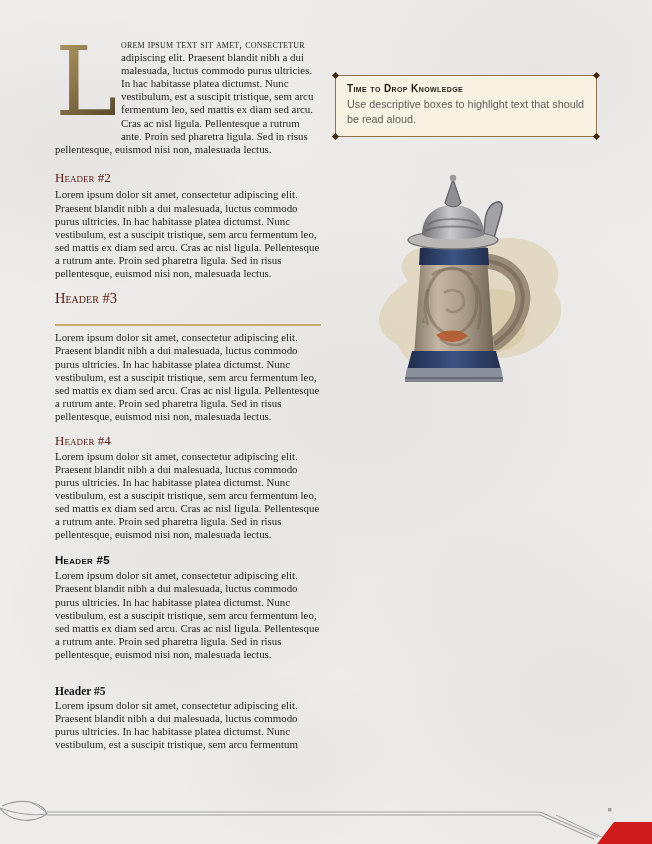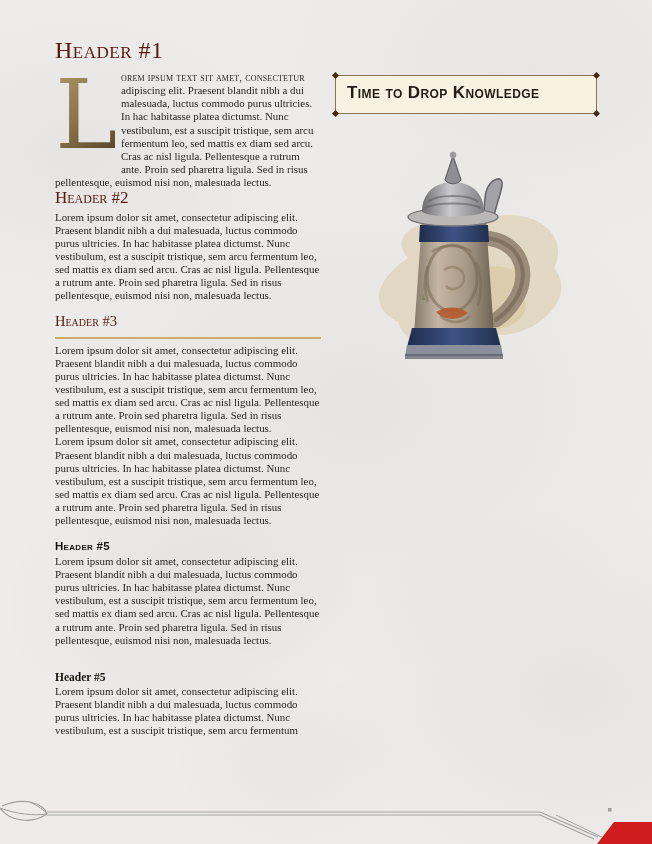--- a/index.html
+++ b/index.html
@@ -19,22 +19,22 @@
     color:var(--c-body-text,#231f20);
   }
 
   .col{position:absolute;width:266px;}
   .col-left{left:55px;top:38px;}
   .col-right{left:332px;top:64px;}
 
   .hd{font-family:"Liberation Serif","DejaVu Serif",serif;font-variant:small-caps;
       font-weight:normal;color:var(--c-heading,#58180d);margin:0;line-height:1.05;}
   .h1{font-size:24px;letter-spacing:.5px;margin-bottom:8px;}
-  .h2{font-size:17px;margin-bottom:4px;}
-  .h3{font-size:14.5px;margin-top:11px;margin-bottom:5px;padding-bottom:8px;
+  .h2{font-size:13px;margin-top:15px;margin-bottom:4px;}
+  .h3{font-size:14.5px;margin-top:11px;margin-bottom:5px;padding-bottom:18px;
       border-bottom:2px solid var(--c-gold-rule,#c9ad6a);}
   .h4{font-size:13px;margin-top:11px;margin-bottom:2px;}
   .h5{font-family:"Liberation Sans","DejaVu Sans",sans-serif;font-variant:small-caps;
       font-weight:bold;font-size:11.5px;letter-spacing:.3px;color:#17140f;
       margin-top:13px;margin-bottom:3px;}
   .h6{font-family:"Liberation Serif","DejaVu Serif",serif;font-weight:bold;
       font-size:11.5px;color:#17140f;margin-top:24px;margin-bottom:2px;}
 
   p.body{font-size:10.9px;line-height:13.1px;margin:0;text-align:left;}
 
@@ -58,67 +58,68 @@
       color:var(--c-box-text,#5d5d5d);margin-top:2px;}
 
   
   .descbox{position:relative;margin:11px 1px 0 3px;background:var(--c-box-bg,#f7f2e2);
       border:1px solid var(--c-box-border,#8a7455);padding:7px 11px 10px;}
   .descbox .dot{position:absolute;width:5px;height:5px;background:#44280f;
       transform:rotate(45deg);}
   .dot.tl{top:-3px;left:-3px;} .dot.tr{top:-3px;right:-3px;}
   .dot.bl{bottom:-3px;left:-3px;} .dot.br{bottom:-3px;right:-3px;}
   .desc-title{font-family:"Liberation Sans","DejaVu Sans",sans-serif;font-variant:small-caps;
-      font-weight:bold;font-size:17px;letter-spacing:.4px;color:#211d15;}
+      font-weight:bold;font-size:10px;letter-spacing:.4px;color:#211d15;}
   .desc-p{font-family:"Liberation Sans","DejaVu Sans",sans-serif;font-size:10.8px;
       line-height:14.5px;color:var(--c-box-text,#5d5d5d);margin:3px 0 0;}
   .desc-p.indent{text-indent:11px;margin-top:2px;}
   .desc-p b{color:#474747;}
 
   .figure{margin-top:26px;text-align:center;}
 
   .footer{position:absolute;left:0;top:800px;width:652px;height:44px;}
 </style>
 </head>
 <body>
 
 <div class="page">
 
   <div class="col col-left">
-    <h1 class="hd h1">Header #1</h1>
     <p class="body">
       <span class="dropcap">L</span>
       <span class="lead-caps">orem ipsum text sit amet, consectetur</span>
       <span> adipiscing elit. Praesent blandit nibh a dui malesuada, luctus commodo purus ultricies. In hac habitasse platea dictumst. Nunc vestibulum, est a suscipit tristique, sem arcu fermentum leo, sed mattis ex diam sed arcu. Cras ac nisl ligula. Pellentesque a rutrum ante. Proin sed pharetra ligula. Sed in risus pellentesque, euismod nisi non, malesuada lectus.</span>
     </p>
 
     <h2 class="hd h2">Header #2</h2>
     <p class="body">Lorem ipsum dolor sit amet, consectetur adipiscing elit. Praesent blandit nibh a dui malesuada, luctus commodo purus ultricies. In hac habitasse platea dictumst. Nunc vestibulum, est a suscipit tristique, sem arcu fermentum leo, sed mattis ex diam sed arcu. Cras ac nisl ligula. Pellentesque a rutrum ante. Proin sed pharetra ligula. Sed in risus pellentesque, euismod nisi non, malesuada lectus.</p>
 
     <h3 class="hd h3">Header #3</h3>
     <p class="body">Lorem ipsum dolor sit amet, consectetur adipiscing elit. Praesent blandit nibh a dui malesuada, luctus commodo purus ultricies. In hac habitasse platea dictumst. Nunc vestibulum, est a suscipit tristique, sem arcu fermentum leo, sed mattis ex diam sed arcu. Cras ac nisl ligula. Pellentesque a rutrum ante. Proin sed pharetra ligula. Sed in risus pellentesque, euismod nisi non, malesuada lectus.</p>
 
+    <h4 class="hd h4">Header #4</h4>
     <p class="body">Lorem ipsum dolor sit amet, consectetur adipiscing elit. Praesent blandit nibh a dui malesuada, luctus commodo purus ultricies. In hac habitasse platea dictumst. Nunc vestibulum, est a suscipit tristique, sem arcu fermentum leo, sed mattis ex diam sed arcu. Cras ac nisl ligula. Pellentesque a rutrum ante. Proin sed pharetra ligula. Sed in risus pellentesque, euismod nisi non, malesuada lectus.</p>
 
     <div class="h5">Header #5</div>
     <p class="body">Lorem ipsum dolor sit amet, consectetur adipiscing elit. Praesent blandit nibh a dui malesuada, luctus commodo purus ultricies. In hac habitasse platea dictumst. Nunc vestibulum, est a suscipit tristique, sem arcu fermentum leo, sed mattis ex diam sed arcu. Cras ac nisl ligula. Pellentesque a rutrum ante. Proin sed pharetra ligula. Sed in risus pellentesque, euismod nisi non, malesuada lectus.</p>
 
     <div class="h6">Header #5</div>
     <p class="body">Lorem ipsum dolor sit amet, consectetur adipiscing elit. Praesent blandit nibh a dui malesuada, luctus commodo purus ultricies. In hac habitasse platea dictumst. Nunc vestibulum, est a suscipit tristique, sem arcu fermentum</p>
   </div>
 
   <div class="col col-right">
 
 
     <div class="descbox">
       <i class="dot tl"></i>
       <i class="dot tr"></i>
       <i class="dot bl"></i>
       <i class="dot br"></i>
       <div class="desc-title">Time to Drop Knowledge</div>
+      <p class="desc-p">Use descriptive boxes to highlight text that should be read aloud.</p>
     </div>
 
     <div class="figure">
       <svg width="258" height="228" viewBox="0 0 258 228">
         <defs>
           <linearGradient id="bodyg" x1="0" y1="0" x2="1" y2="0">
             <stop offset="0" stop-color="#857a6b"></stop>
               <stop offset="0.3" stop-color="#c4b6a3"></stop>
             <stop offset="0.65" stop-color="#a89a88"></stop>
               <stop offset="1" stop-color="#6e6354"></stop>

